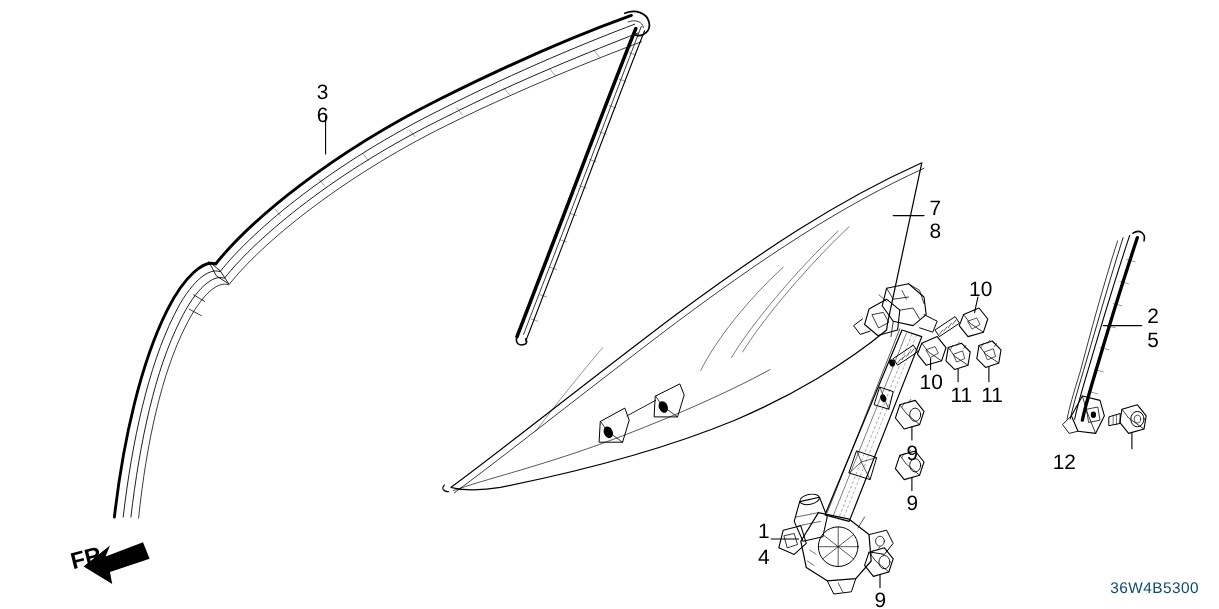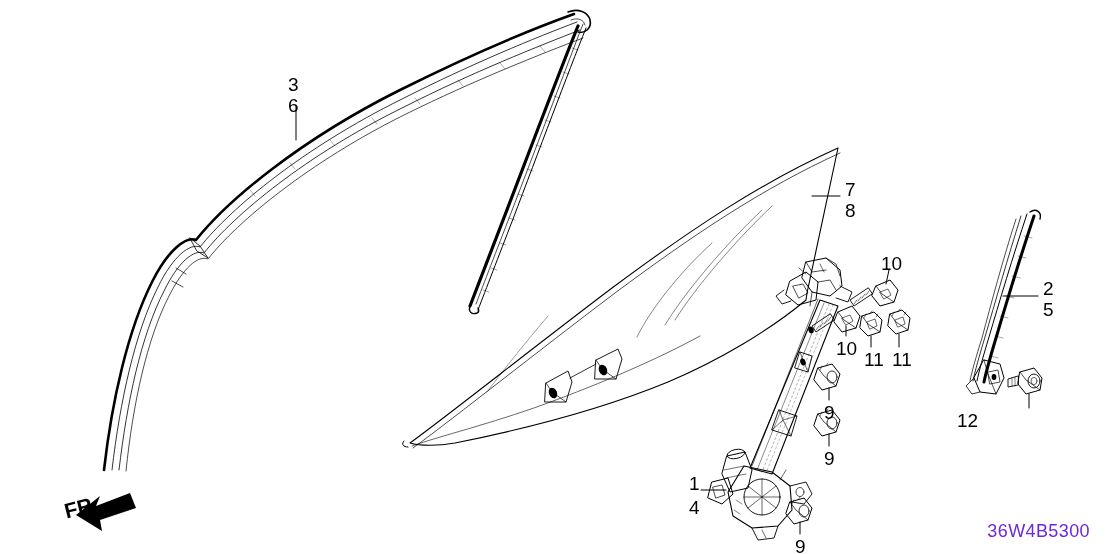--- a/index.html
+++ b/index.html
@@ -29,23 +29,23 @@
     color: #000000;
     line-height: 1;
     white-space: nowrap;
     user-select: none;
   }
   .diagram-code {
     position: absolute;
     right: 18px;
     bottom: 12px;
     font-family: "Liberation Sans", sans-serif;
-    font-size: 18px;
+    font-size: 14px;
     letter-spacing: 0.4px;
-    color: #6d28d9;
+    color: #0c4a6e;
   }
   .fr-marker {
     position: absolute;
     left: 16px;
     top: 494px;
     width: 110px;
     height: 46px;
   }
   .fr-text {
     position: absolute;

